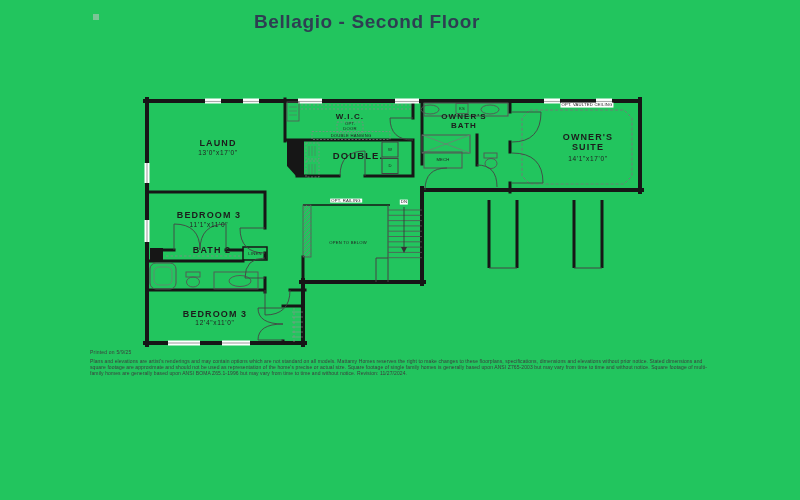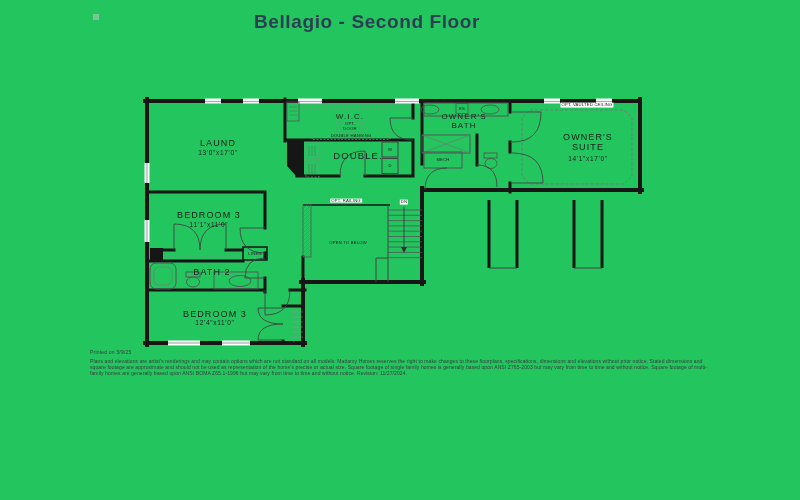--- a/index.html
+++ b/index.html
@@ -2,21 +2,21 @@
 <html><head>
 <meta charset="utf-8">
 <style>
   html,body{margin:0;padding:0;background:#fff;}
   .canvas{position:relative;width:800px;height:500px;background:#22c55e;overflow:hidden;
           font-family:"Liberation Sans",sans-serif;}
   .plan-svg{position:absolute;left:0;top:0;}
   .lbl{position:absolute;transform:translate(-50%,-50%);white-space:pre-line;text-align:center;
        color:#1c1c1c;line-height:1.15;letter-spacing:0.6px;}
   .title{font-size:19px;font-weight:600;color:#2e3e52;letter-spacing:0.6px;white-space:nowrap;}
-  .room{font-weight:400;font-size:9px;letter-spacing:1.1px;}
+  .room{font-weight:700;font-size:9px;letter-spacing:1.1px;}
   .room.sm{font-size:8px;}
   .room.lg{font-size:9.5px;}
   .dims{font-size:6.5px;letter-spacing:0.7px;color:#222;}
   .tiny{font-size:4.2px;letter-spacing:0.2px;color:#222;}
   .tag{background:#fff;padding:0 1px;}
   .footer-print{position:absolute;left:90px;top:349px;font-size:5px;color:#3c3c3c;letter-spacing:0.2px;}
   .footer-disc{position:absolute;left:90px;top:358px;width:620px;font-size:5px;line-height:1.2;
                color:#3c3c3c;letter-spacing:0.1px;text-align:left;}
   .artifact{position:absolute;left:93px;top:14px;width:6px;height:6px;background:#c4c4c4;opacity:.55;}
 </style>
@@ -158,21 +158,21 @@
 
   <div class="lbl room" style="left:588px;top:142px;">OWNER'S
 SUITE</div>
   <div class="lbl dims" style="left:588px;top:158.5px;">14'1"x17'0"</div>
   <div class="lbl tiny tag" style="left:587px;top:105px;">OPT. VAULTED CEILING</div>
 
   <div class="lbl room" style="left:209px;top:215px;">BEDROOM 3</div>
   <div class="lbl dims" style="left:209px;top:224.5px;">11'1"x11'0"</div>
   <div class="lbl tiny" style="left:255px;top:253.5px;">LINEN</div>
 
-  <div class="lbl room" style="left:212px;top:272px;">BATH 2</div>
+  <div class="lbl room" style="left:212px;top:250px;">BATH 2</div>
 
   <div class="lbl room" style="left:215px;top:314px;">BEDROOM 3</div>
   <div class="lbl dims" style="left:215px;top:323px;">12'4"x11'0"</div>
 
   <div class="lbl tiny tag" style="left:346px;top:200.5px;">OPT. RAILING</div>
   <div class="lbl tiny" style="left:348px;top:243px;">OPEN TO BELOW</div>
   <div class="lbl tiny tag" style="left:404px;top:202px;">DN</div>
 
   <div class="lbl tiny" style="left:390px;top:149.5px;">W</div>
   <div class="lbl tiny" style="left:390px;top:166px;">D</div>

